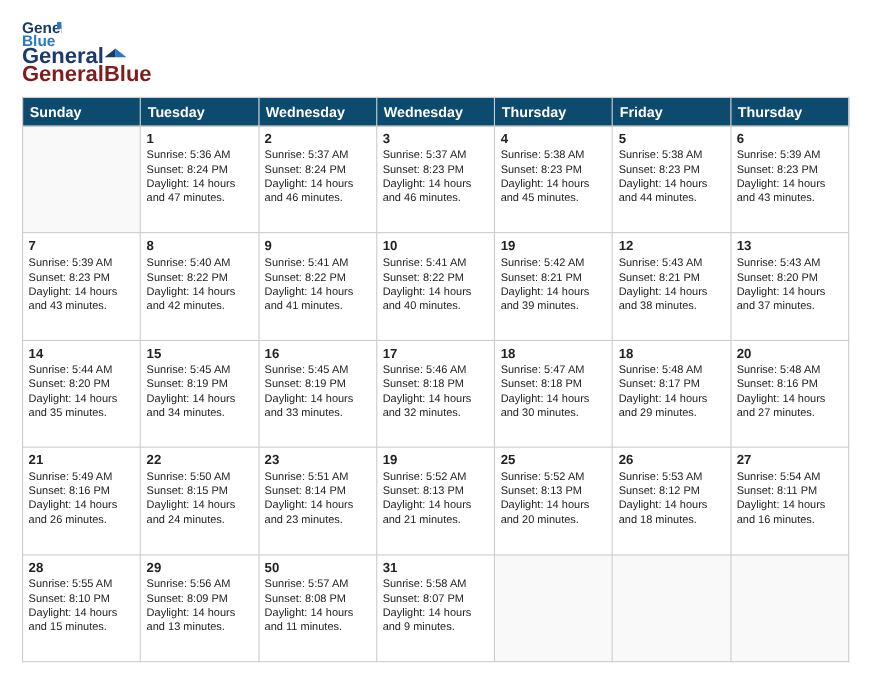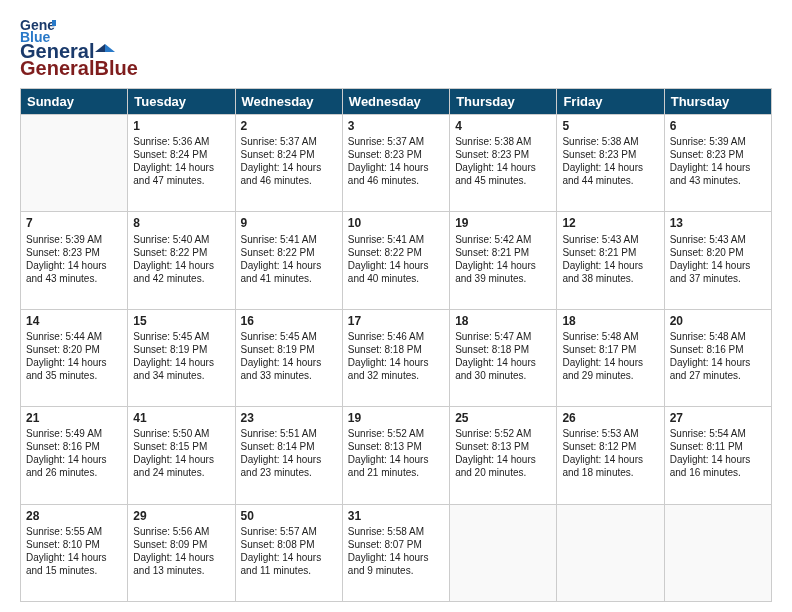--- a/index.html
+++ b/index.html
@@ -222,21 +222,21 @@
             <span class="day-num">20</span>
             <div class="day-info">Sunrise: 5:48 AM<br>Sunset: 8:16 PM<br>Daylight: 14 hours<br>and 27 minutes.</div>
           </td>
         </tr>
         <tr>
           <td>
             <span class="day-num">21</span>
             <div class="day-info">Sunrise: 5:49 AM<br>Sunset: 8:16 PM<br>Daylight: 14 hours<br>and 26 minutes.</div>
           </td>
           <td>
-            <span class="day-num">41</span>
+            <span class="day-num">22</span>
             <div class="day-info">Sunrise: 5:50 AM<br>Sunset: 8:15 PM<br>Daylight: 14 hours<br>and 24 minutes.</div>
           </td>
           <td>
             <span class="day-num">23</span>
             <div class="day-info">Sunrise: 5:51 AM<br>Sunset: 8:14 PM<br>Daylight: 14 hours<br>and 23 minutes.</div>
           </td>
           <td>
             <span class="day-num">19</span>
             <div class="day-info">Sunrise: 5:52 AM<br>Sunset: 8:13 PM<br>Daylight: 14 hours<br>and 21 minutes.</div>
           </td>

